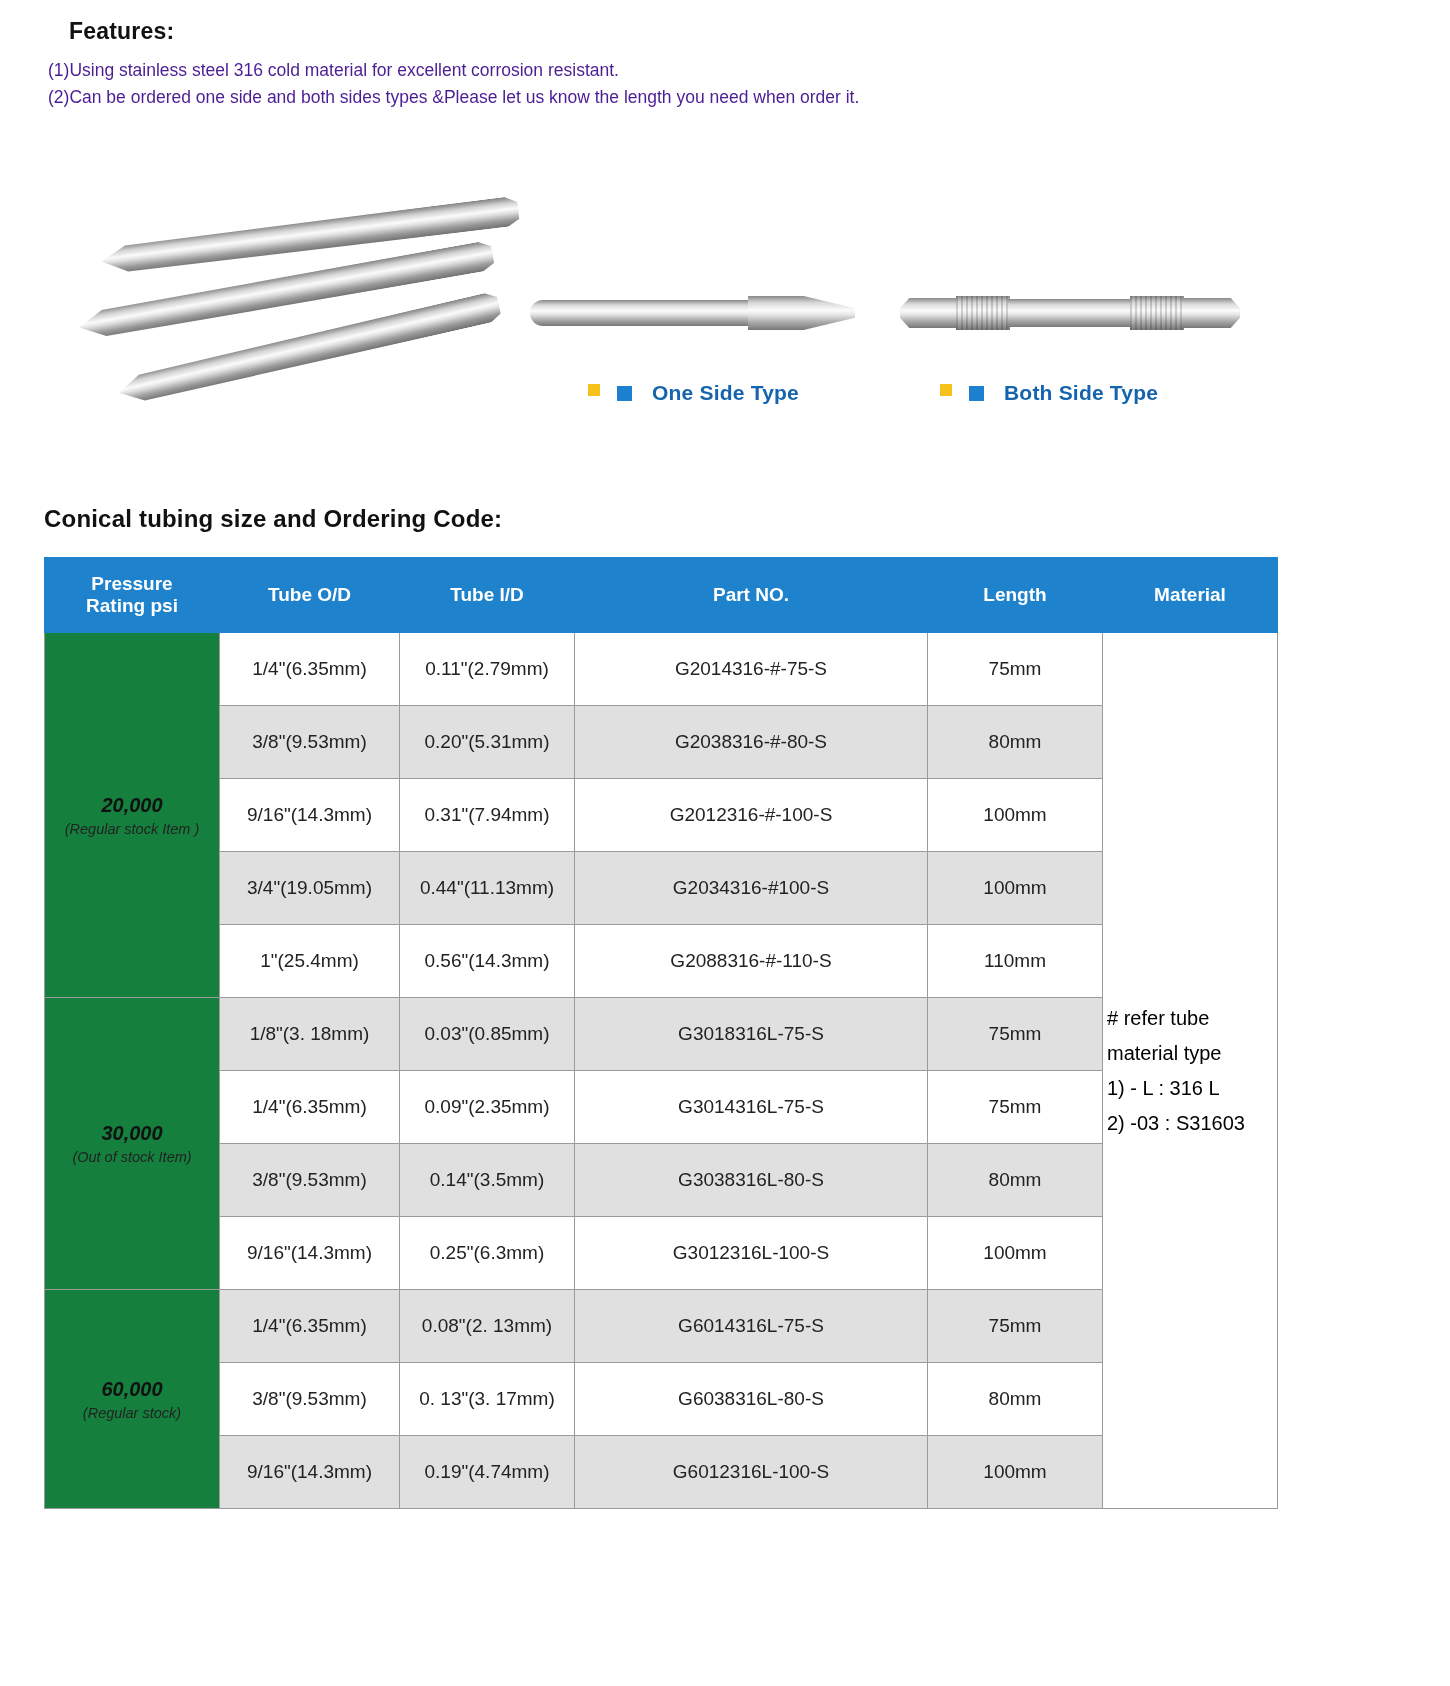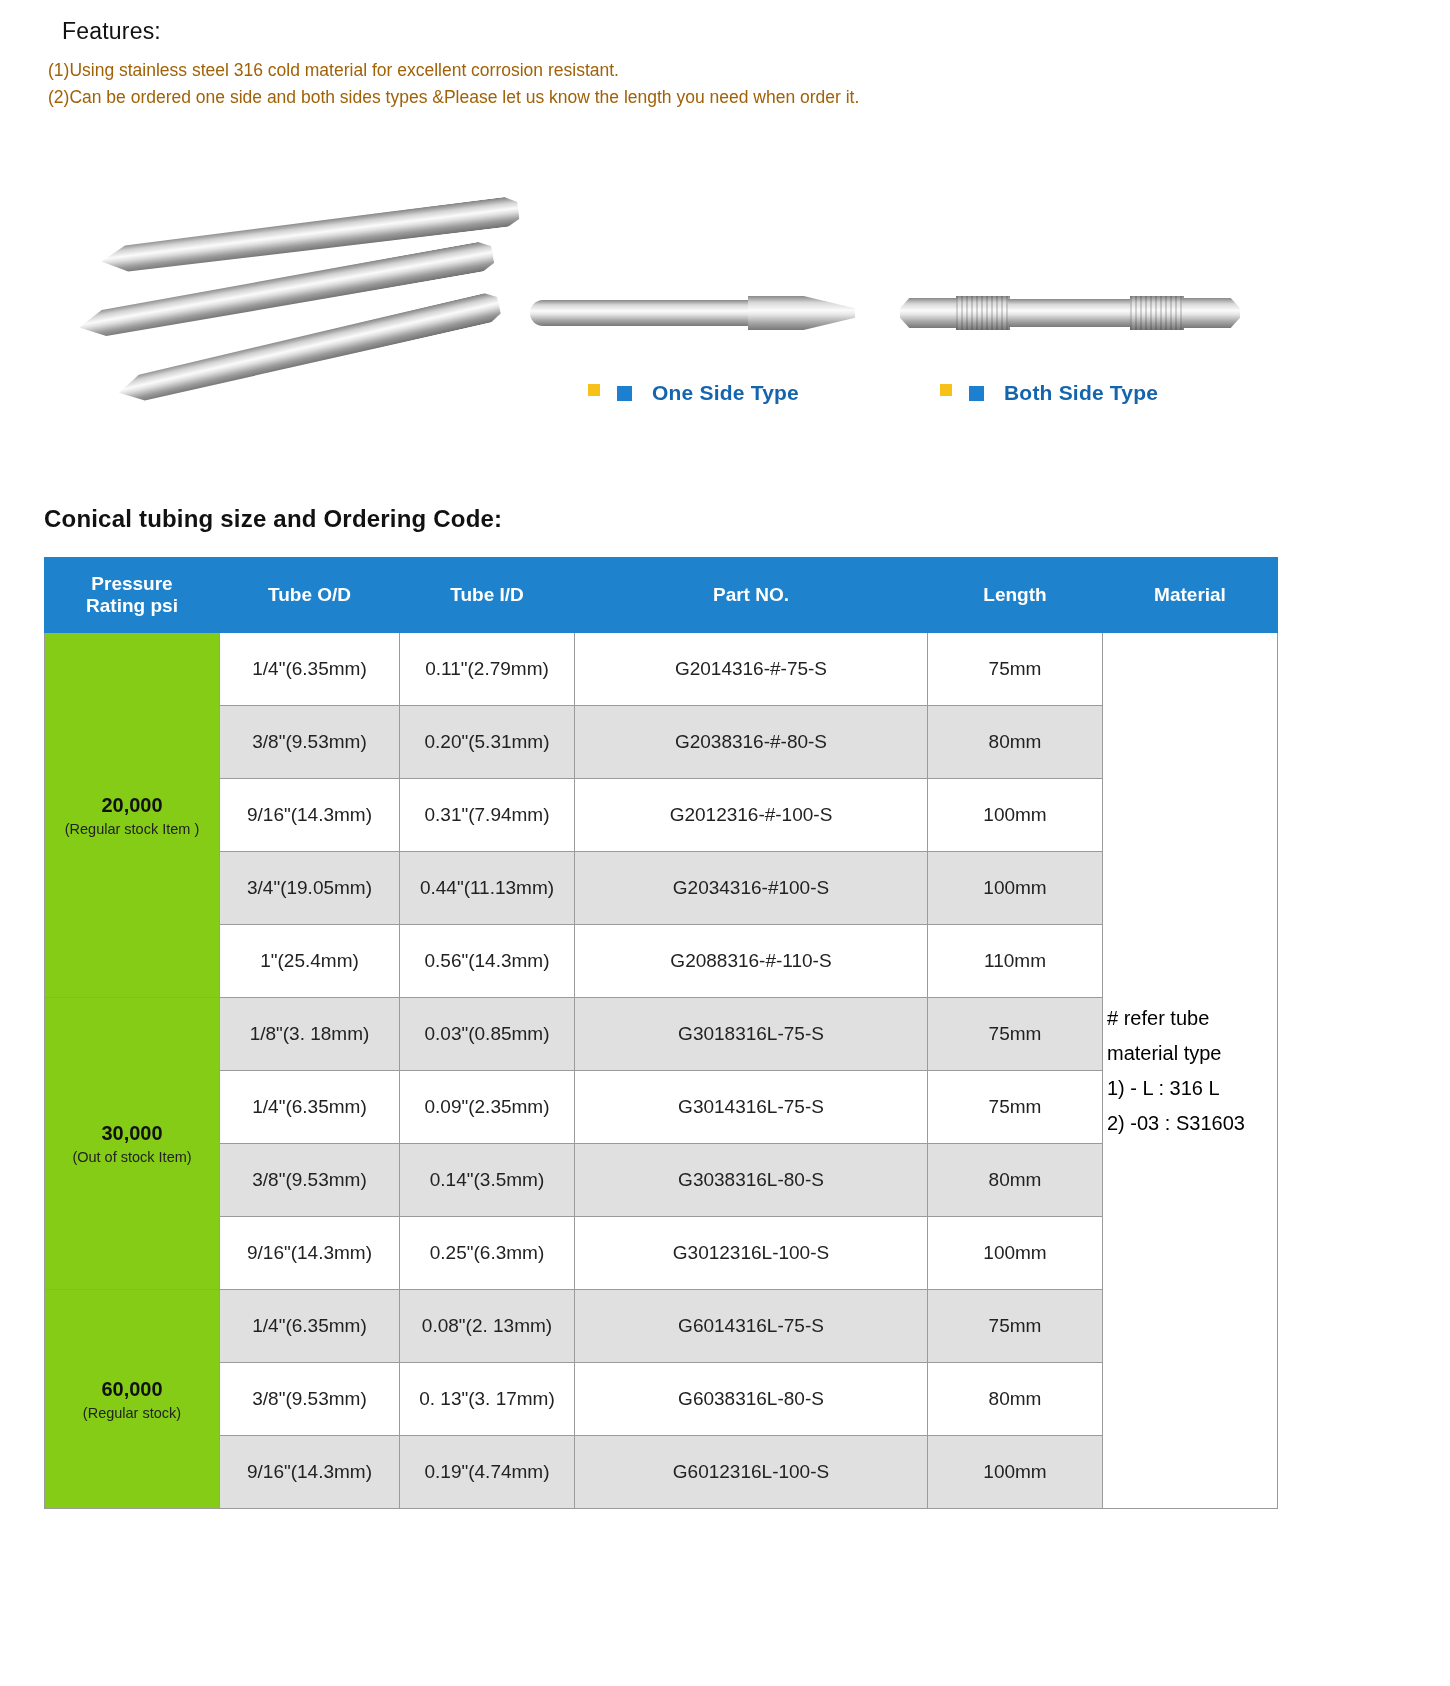--- a/index.html
+++ b/index.html
@@ -6,23 +6,23 @@
   html,body { background:#fff; }
   body {
     width:1450px; height:1686px;
     font-family:"Liberation Sans", sans-serif;
     color:#111;
     overflow:hidden;
   }
   .page { position:relative; width:1450px; height:1686px; padding:18px 0 0 44px; }
 
   
-  .features-title { font-size:23px; font-weight:400; margin-left:18px; letter-spacing:.2px; }
+  .features-title { font-size:23px; font-weight:700; margin-left:25px; letter-spacing:.2px; }
   .features { margin-top:12px; margin-left:4px; }
-  .features p { font-size:17.5px; line-height:27px; max-width:1240px; color:#a16207; }
+  .features p { font-size:17.5px; line-height:27px; max-width:1240px; color:#4c1d95; }
 
   
   .media { position:relative; height:320px; margin-top:40px; }
 
   .photo { position:absolute; left:10px; top:15px; width:470px; height:265px; }
   .rod {
     position:absolute; width:420px; height:30px;
     background:
       linear-gradient(180deg,#7e7e7e 0%,#d2d2d2 22%,#fbfbfb 42%,#e0e0e0 55%,#9a9a9a 78%,#6f6f6f 100%);
     clip-path: polygon(0 50%, 6% 6%, 97% 0, 100% 22%, 100% 78%, 97% 100%, 6% 94%);
@@ -85,21 +85,21 @@
 
   th {
     background:#1e82cd; color:#fff; font-size:19px; font-weight:700;
     height:75px; text-align:center; border:1px solid #1e82cd; padding:0 24px;
   }
   td {
     border:1px solid #9b9b9b; height:73px; text-align:center;
     font-size:19px; color:#222; background:#fff;
   }
   tr.alt td { background:#e0e0e0; }
-  td.pressure-cell, tr.alt td.pressure-cell { background:#84cc16; vertical-align:middle; }
+  td.pressure-cell, tr.alt td.pressure-cell { background:#15803d; vertical-align:middle;font-style:italic; }
   td.material-cell, tr.alt td.material-cell { background:#fff; vertical-align:middle; text-align:left; padding:0 4px; }
   .pval  { font-size:20px; font-weight:700; color:#111; }
   .pnote { font-size:14.5px; color:#222; margin-top:4px; }
   .mat-line  { font-size:20px; line-height:1.75; color:#000; }
   .mat-bold  { font-weight:400; }
 </style>
 </head>
 <body>
 
 <div class="page">

